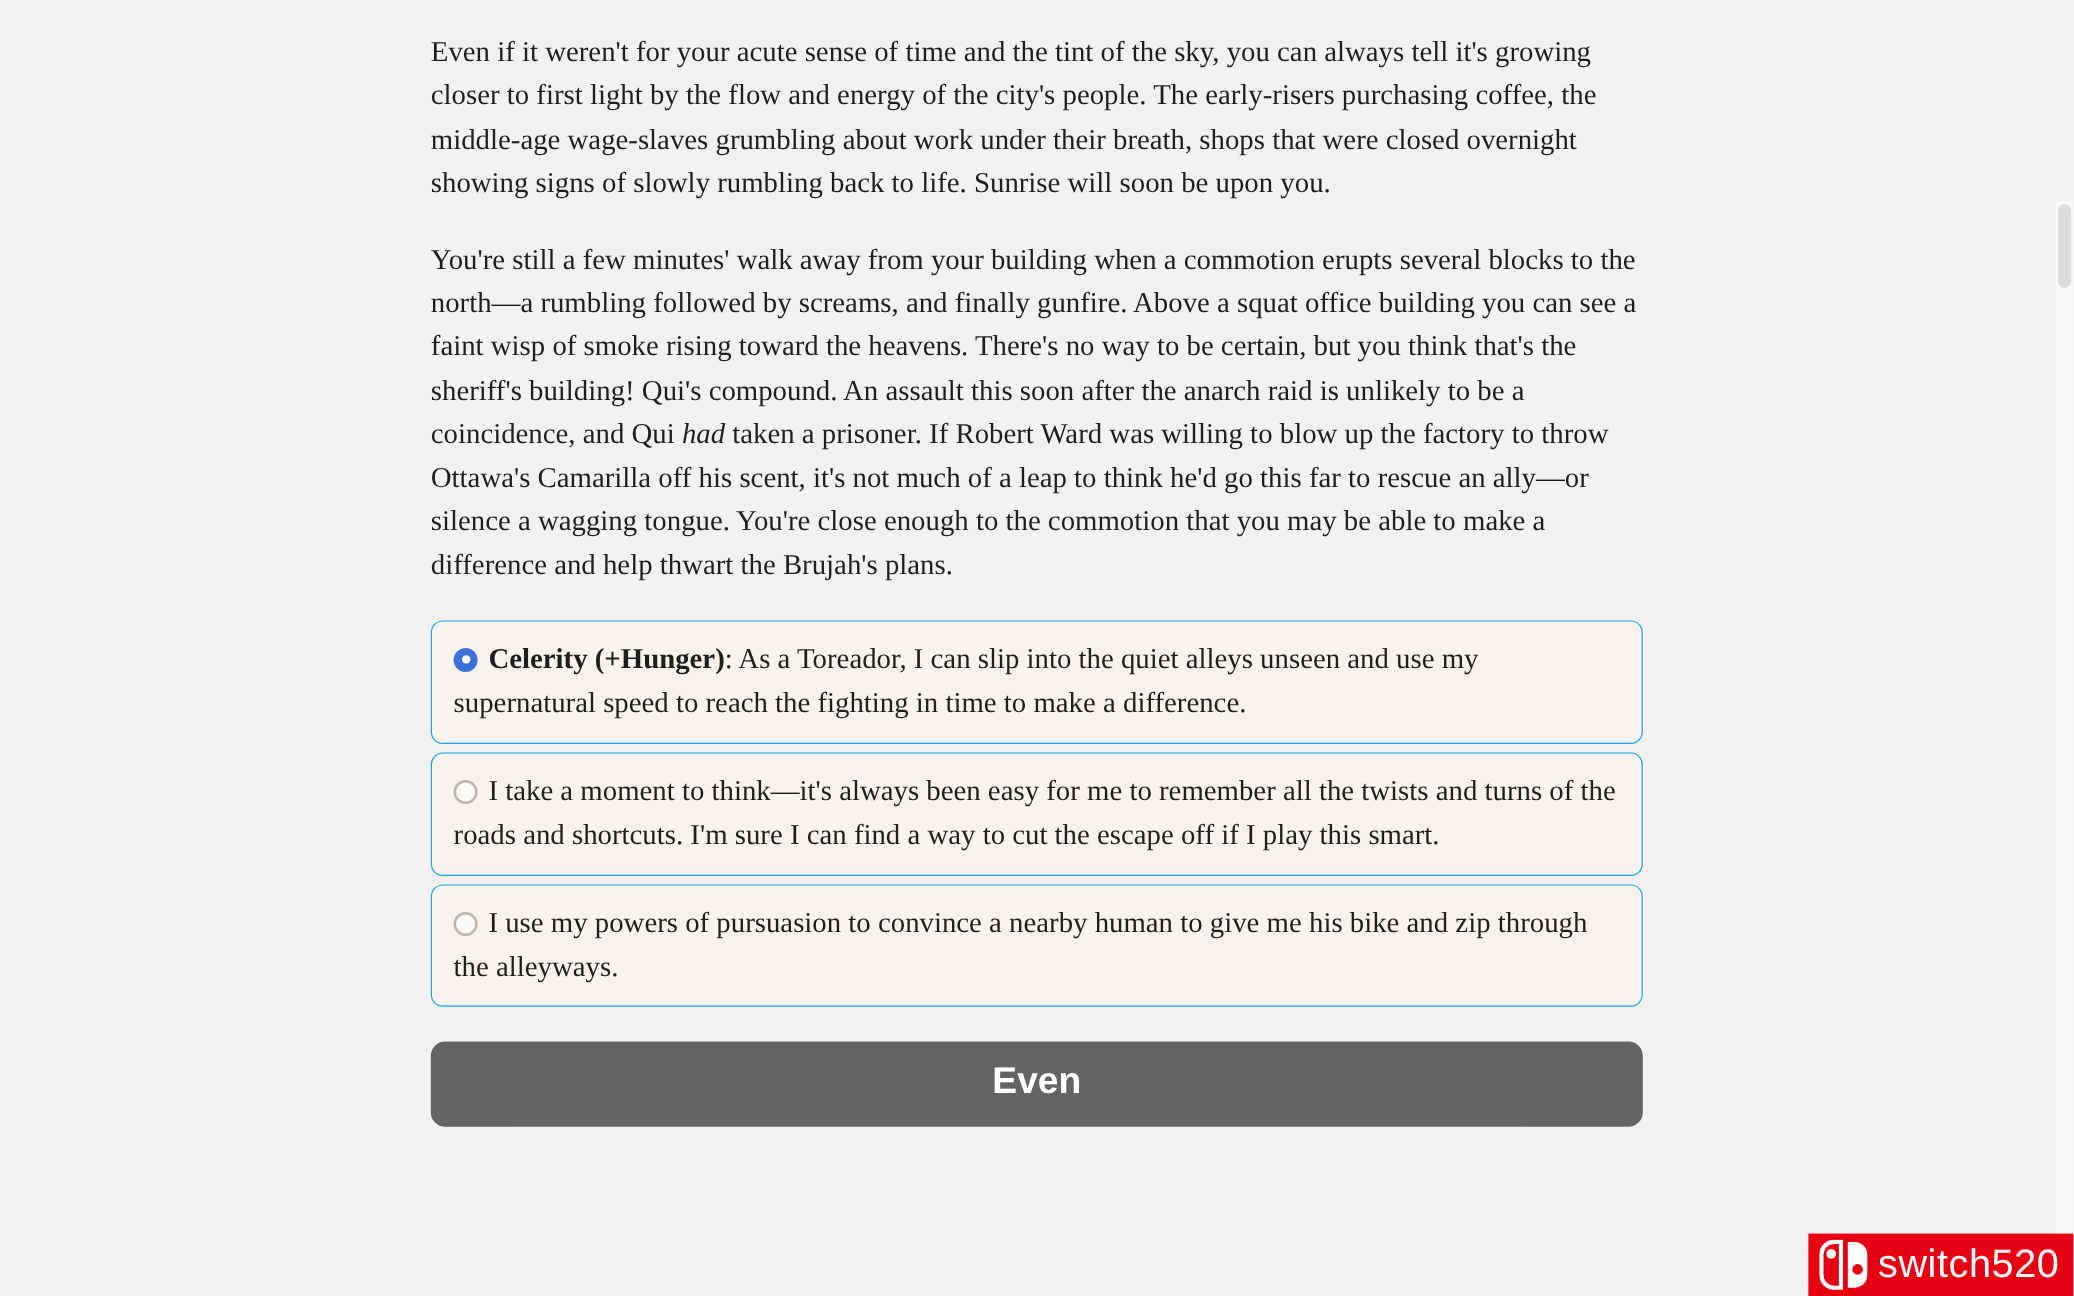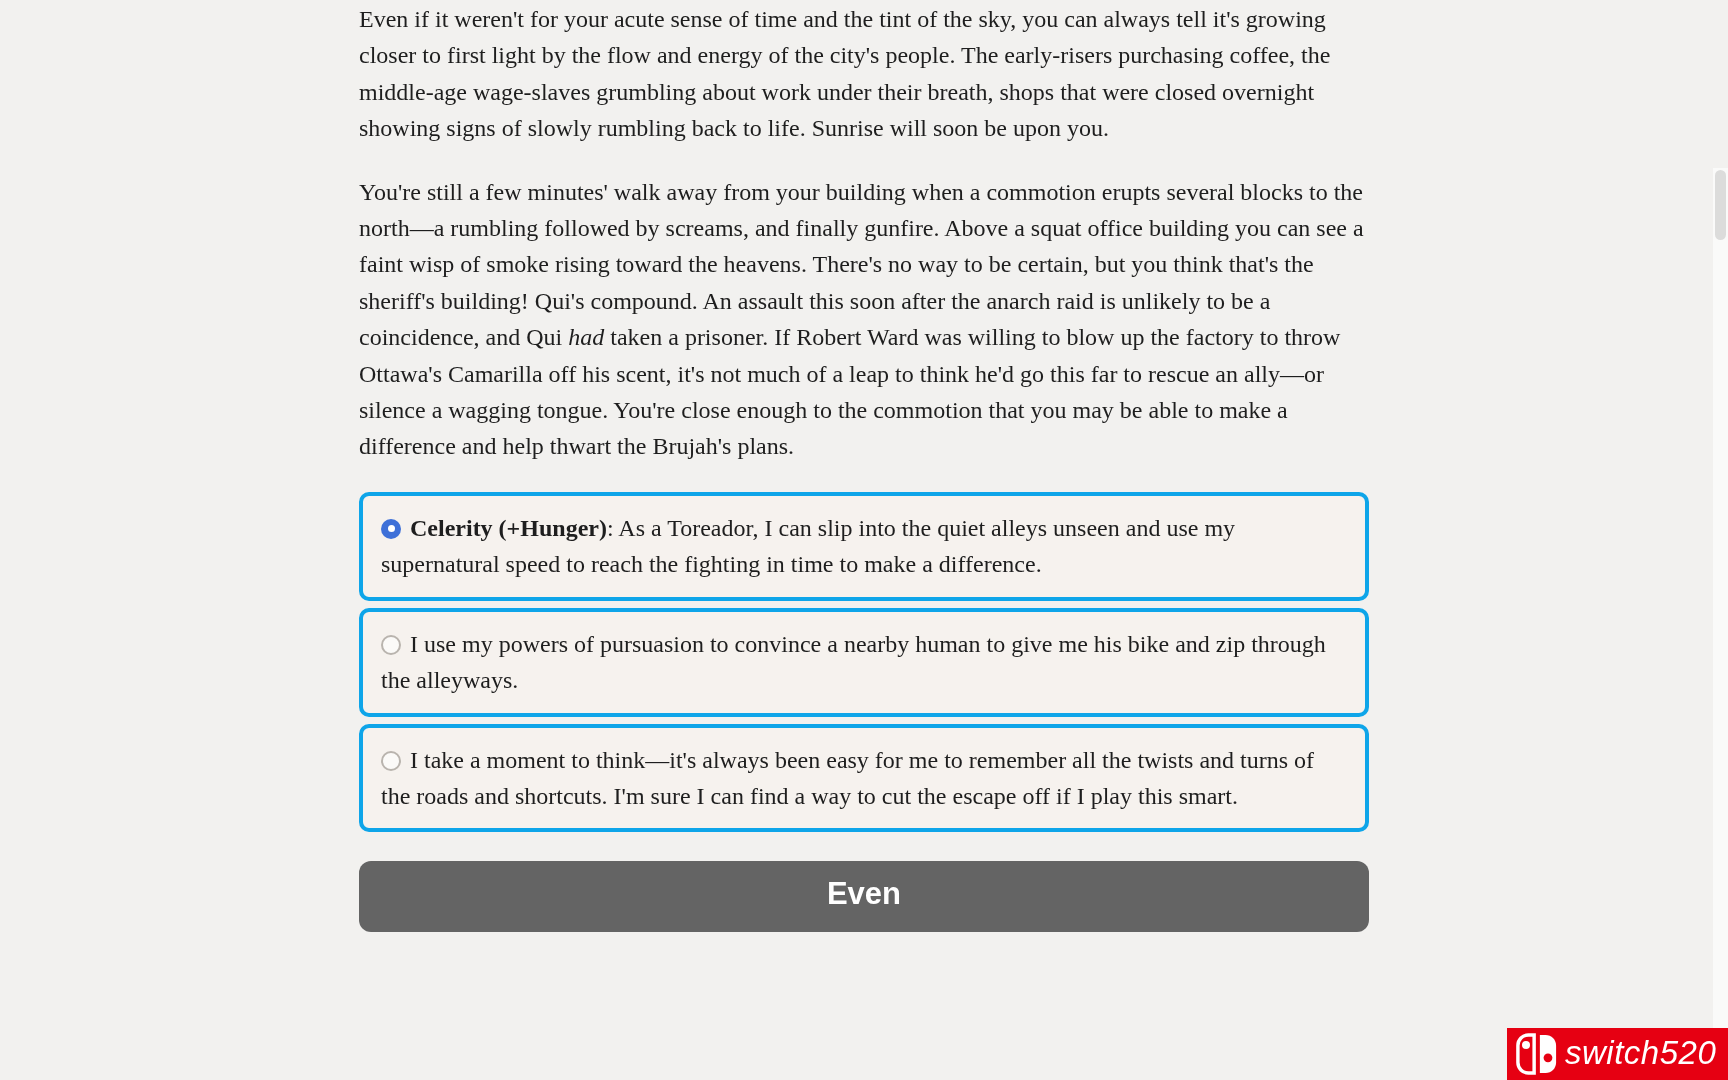--- a/index.html
+++ b/index.html
@@ -2,29 +2,29 @@
 <html><head>
 <meta charset="utf-8">
 <style>
   html, body { margin:0; padding:0; }
   body {
     width:1728px; height:1080px; overflow:hidden; position:relative;
     background:#f2f1ef;
     font-family:"Liberation Serif", serif;
     color:#1e1e1e;
   }
-  .content { width:1010px; margin:0 auto; padding-top:1px; }
+  .content { width:1010px; margin:0 auto; padding-top:26px; }
   .para { font-size:24px; line-height:36.4px; margin:0 0 27px 0; }
   .para em { }
 
   .choices { margin-top:22px; }
   .choice {
     display:block;
     background:#f6f2ee;
-    border:4px solid #0ea5e9;
+    border:1px solid #0ea5e9;
     border-radius:10px;
     padding:14px 18px;
     margin-bottom:7px;
     font-size:24px; line-height:36.4px;
     cursor:pointer;
   }
   .choice b { font-weight:bold; }
   .radio {
     display:inline-block; width:20px; height:20px; border-radius:50%;
     margin-right:9px; vertical-align:-3px; position:relative; box-sizing:border-box;
@@ -51,21 +51,21 @@
     background:#fafaf9;
   }
   .scroll-thumb {
     position:absolute; top:2px; left:2px; width:11px; height:70px;
     border-radius:6px; background:#dcdcdb;
   }
 
   .watermark {
     position:absolute; right:0; bottom:0; width:221px; height:52px;
     background:#e60012;
-    display:flex; align-items:center;font-style:italic;
+    display:flex; align-items:center;
   }
   .watermark .logo { margin-left:8px; flex:0 0 auto; }
   .watermark .wm-text {
     margin-left:6px; margin-bottom:2px;
     font-family:"Liberation Sans", sans-serif;
     font-size:33px; color:#ffffff; letter-spacing:0.5px;
     white-space:nowrap;
   }
 </style>
 </head>
@@ -75,23 +75,23 @@
 
   <p class="para">Even if it weren't for your acute sense of time and the tint of the sky, you can always tell it's growing closer to first light by the flow and energy of the city's people. The early-risers purchasing coffee, the middle-age wage-slaves grumbling about work under their breath, shops that were closed overnight showing signs of slowly rumbling back to life. Sunrise will soon be upon you.</p>
 
   <p class="para"><span>You're still a few minutes' walk away from your building when a commotion erupts several blocks to the north—a rumbling followed by screams, and finally gunfire. Above a squat office building you can see a faint wisp of smoke rising toward the heavens. There's no way to be certain, but you think that's the sheriff's building! Qui's compound. An assault this soon after the anarch raid is unlikely to be a coincidence, and Qui </span><em>had</em><span> taken a prisoner. If Robert Ward was willing to blow up the factory to throw Ottawa's Camarilla off his scent, it's not much of a leap to think he'd go this far to rescue an ally—or silence a wagging tongue. You're close enough to the commotion that you may be able to make a difference and help thwart the Brujah's plans.</span></p>
 
   <div class="choices">
 
     <label class="choice"><span class="radio selected"></span><b>Celerity (+Hunger)</b><span>: As a Toreador, I can slip into the quiet alleys unseen and use my supernatural speed to reach the fighting in time to make a difference.</span></label>
 
 
+    <label class="choice"><span class="radio unselected"></span><span>I take a moment to think—it's always been easy for me to remember all the twists and turns of the roads and shortcuts. I'm sure I can find a way to cut the escape off if I play this smart.</span></label>
+
     <label class="choice"><span class="radio unselected"></span><span>I use my powers of pursuasion to convince a nearby human to give me his bike and zip through the alleyways.</span></label>
-
-    <label class="choice"><span class="radio unselected"></span><span>I take a moment to think—it's always been easy for me to remember all the twists and turns of the roads and shortcuts. I'm sure I can find a way to cut the escape off if I play this smart.</span></label>
 
   </div>
 
   <button class="next">Even</button>
 
 </div>
 
 <div class="scroll-track">
   <div class="scroll-thumb"></div>
 </div>

